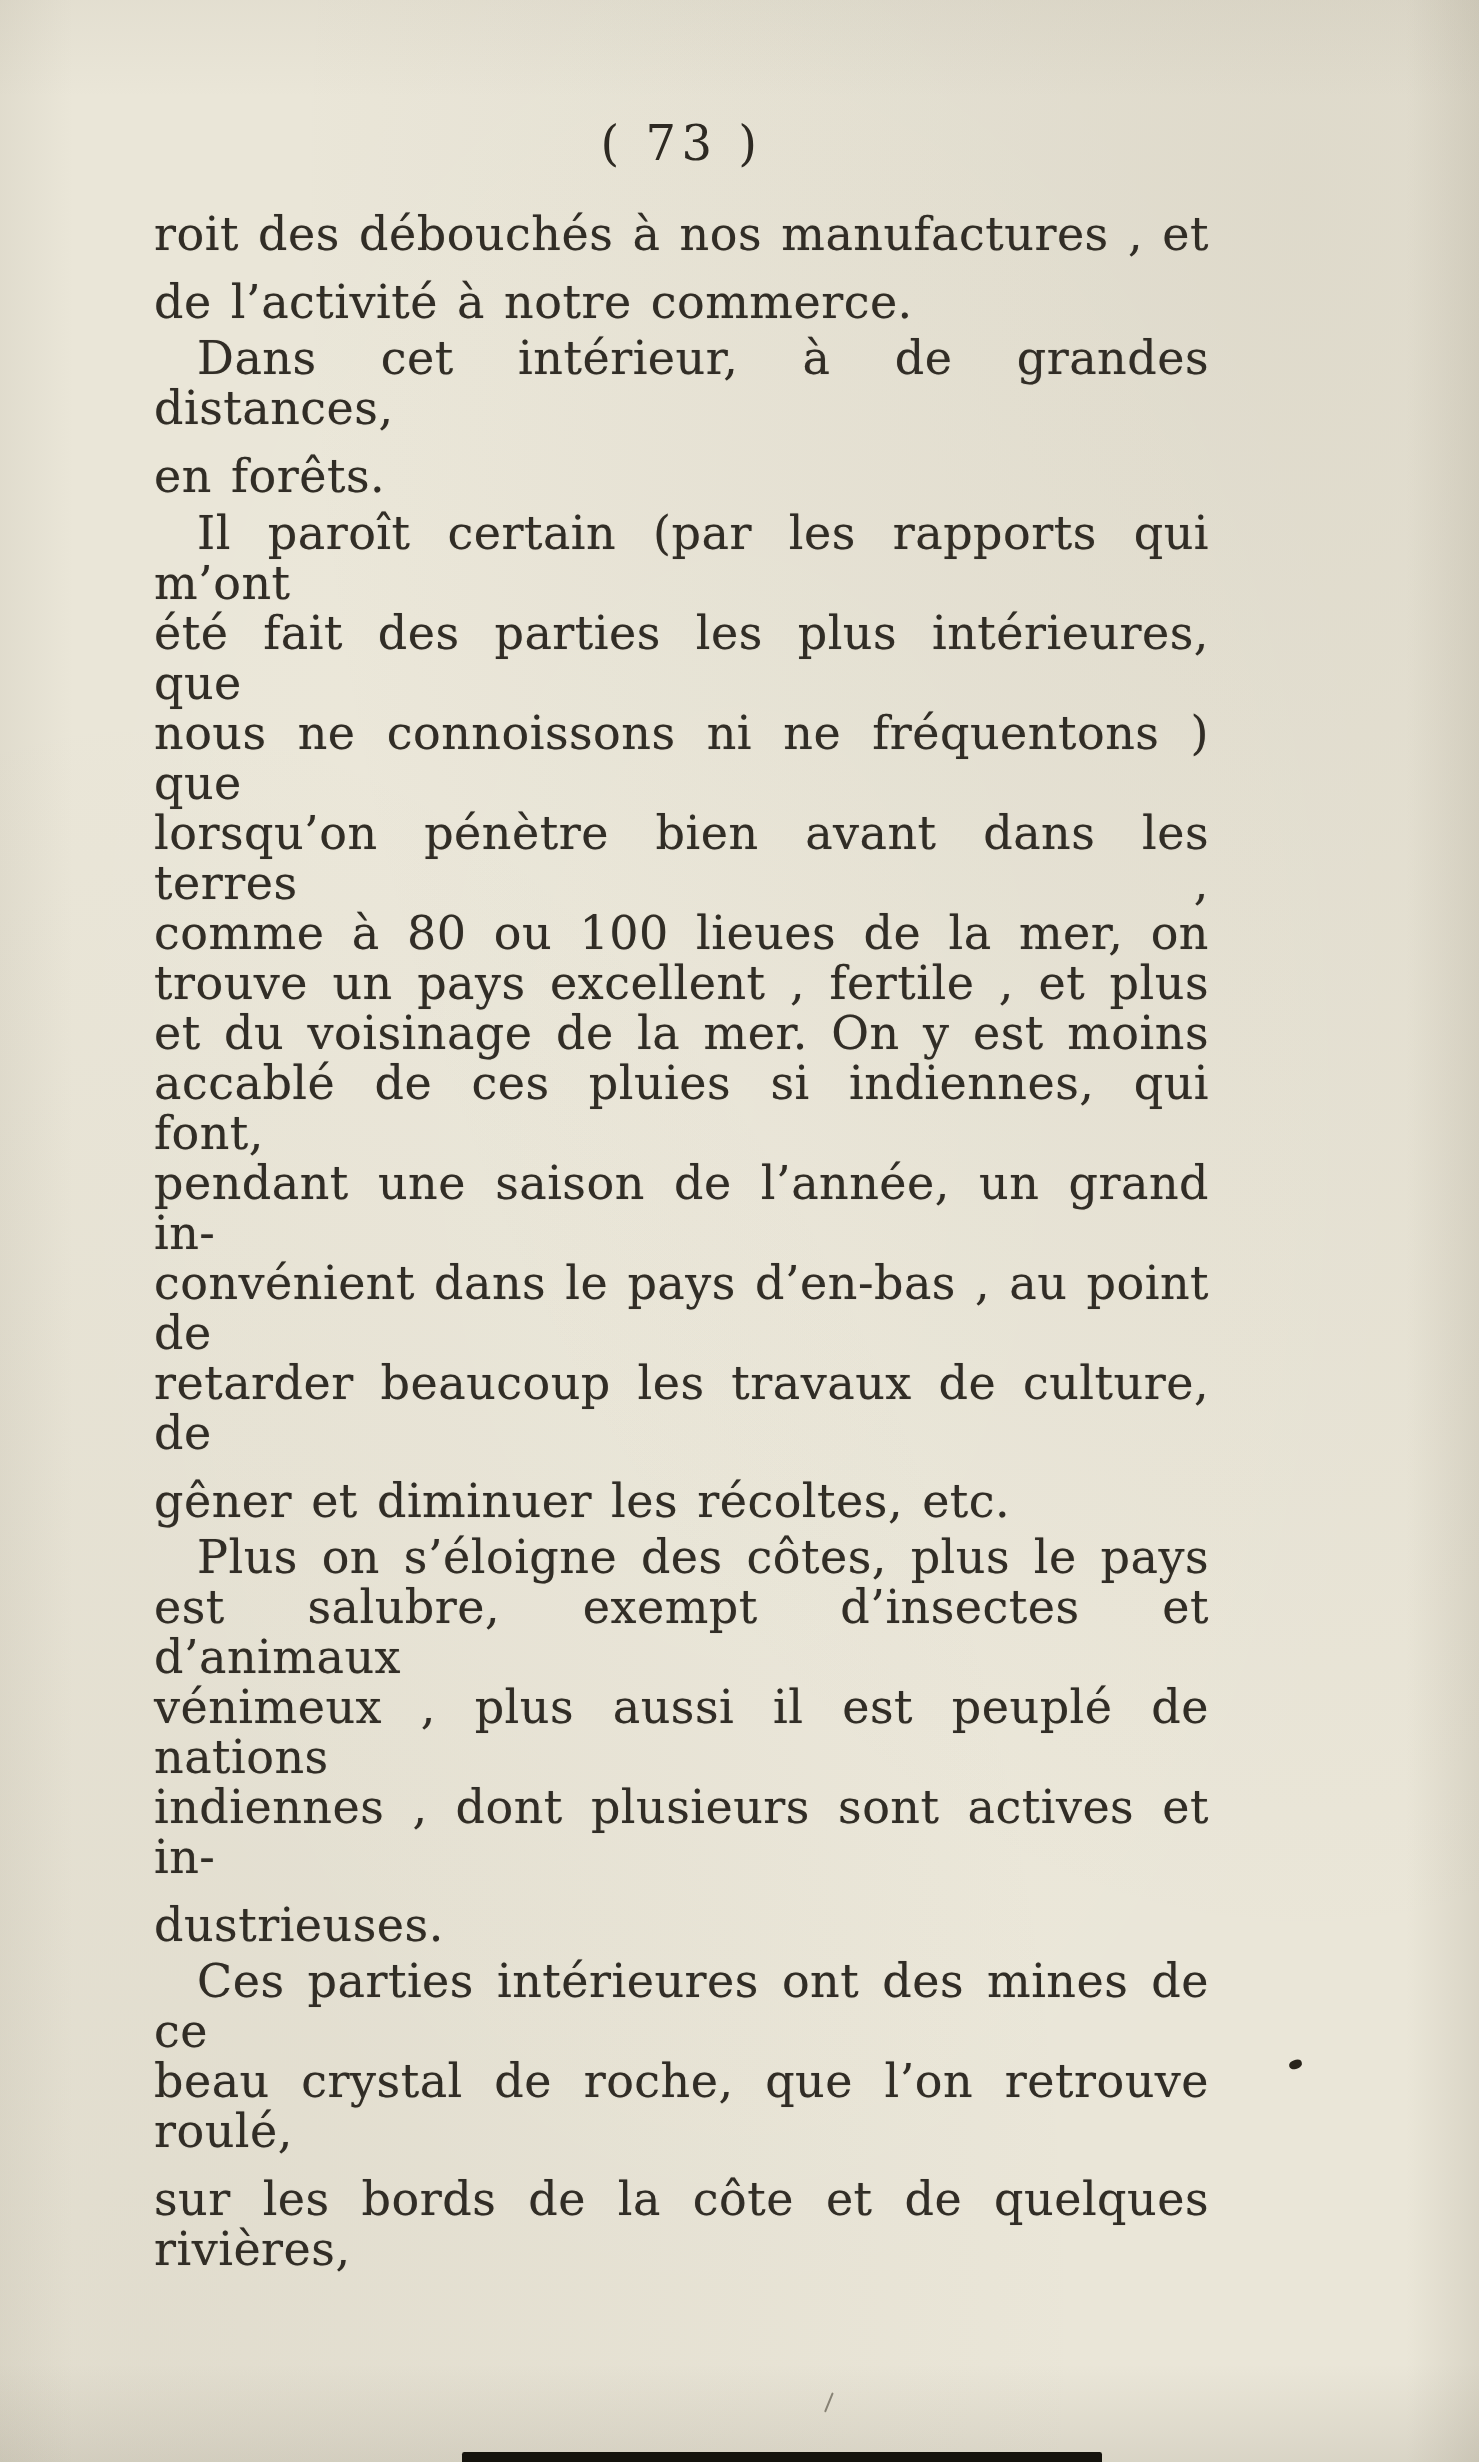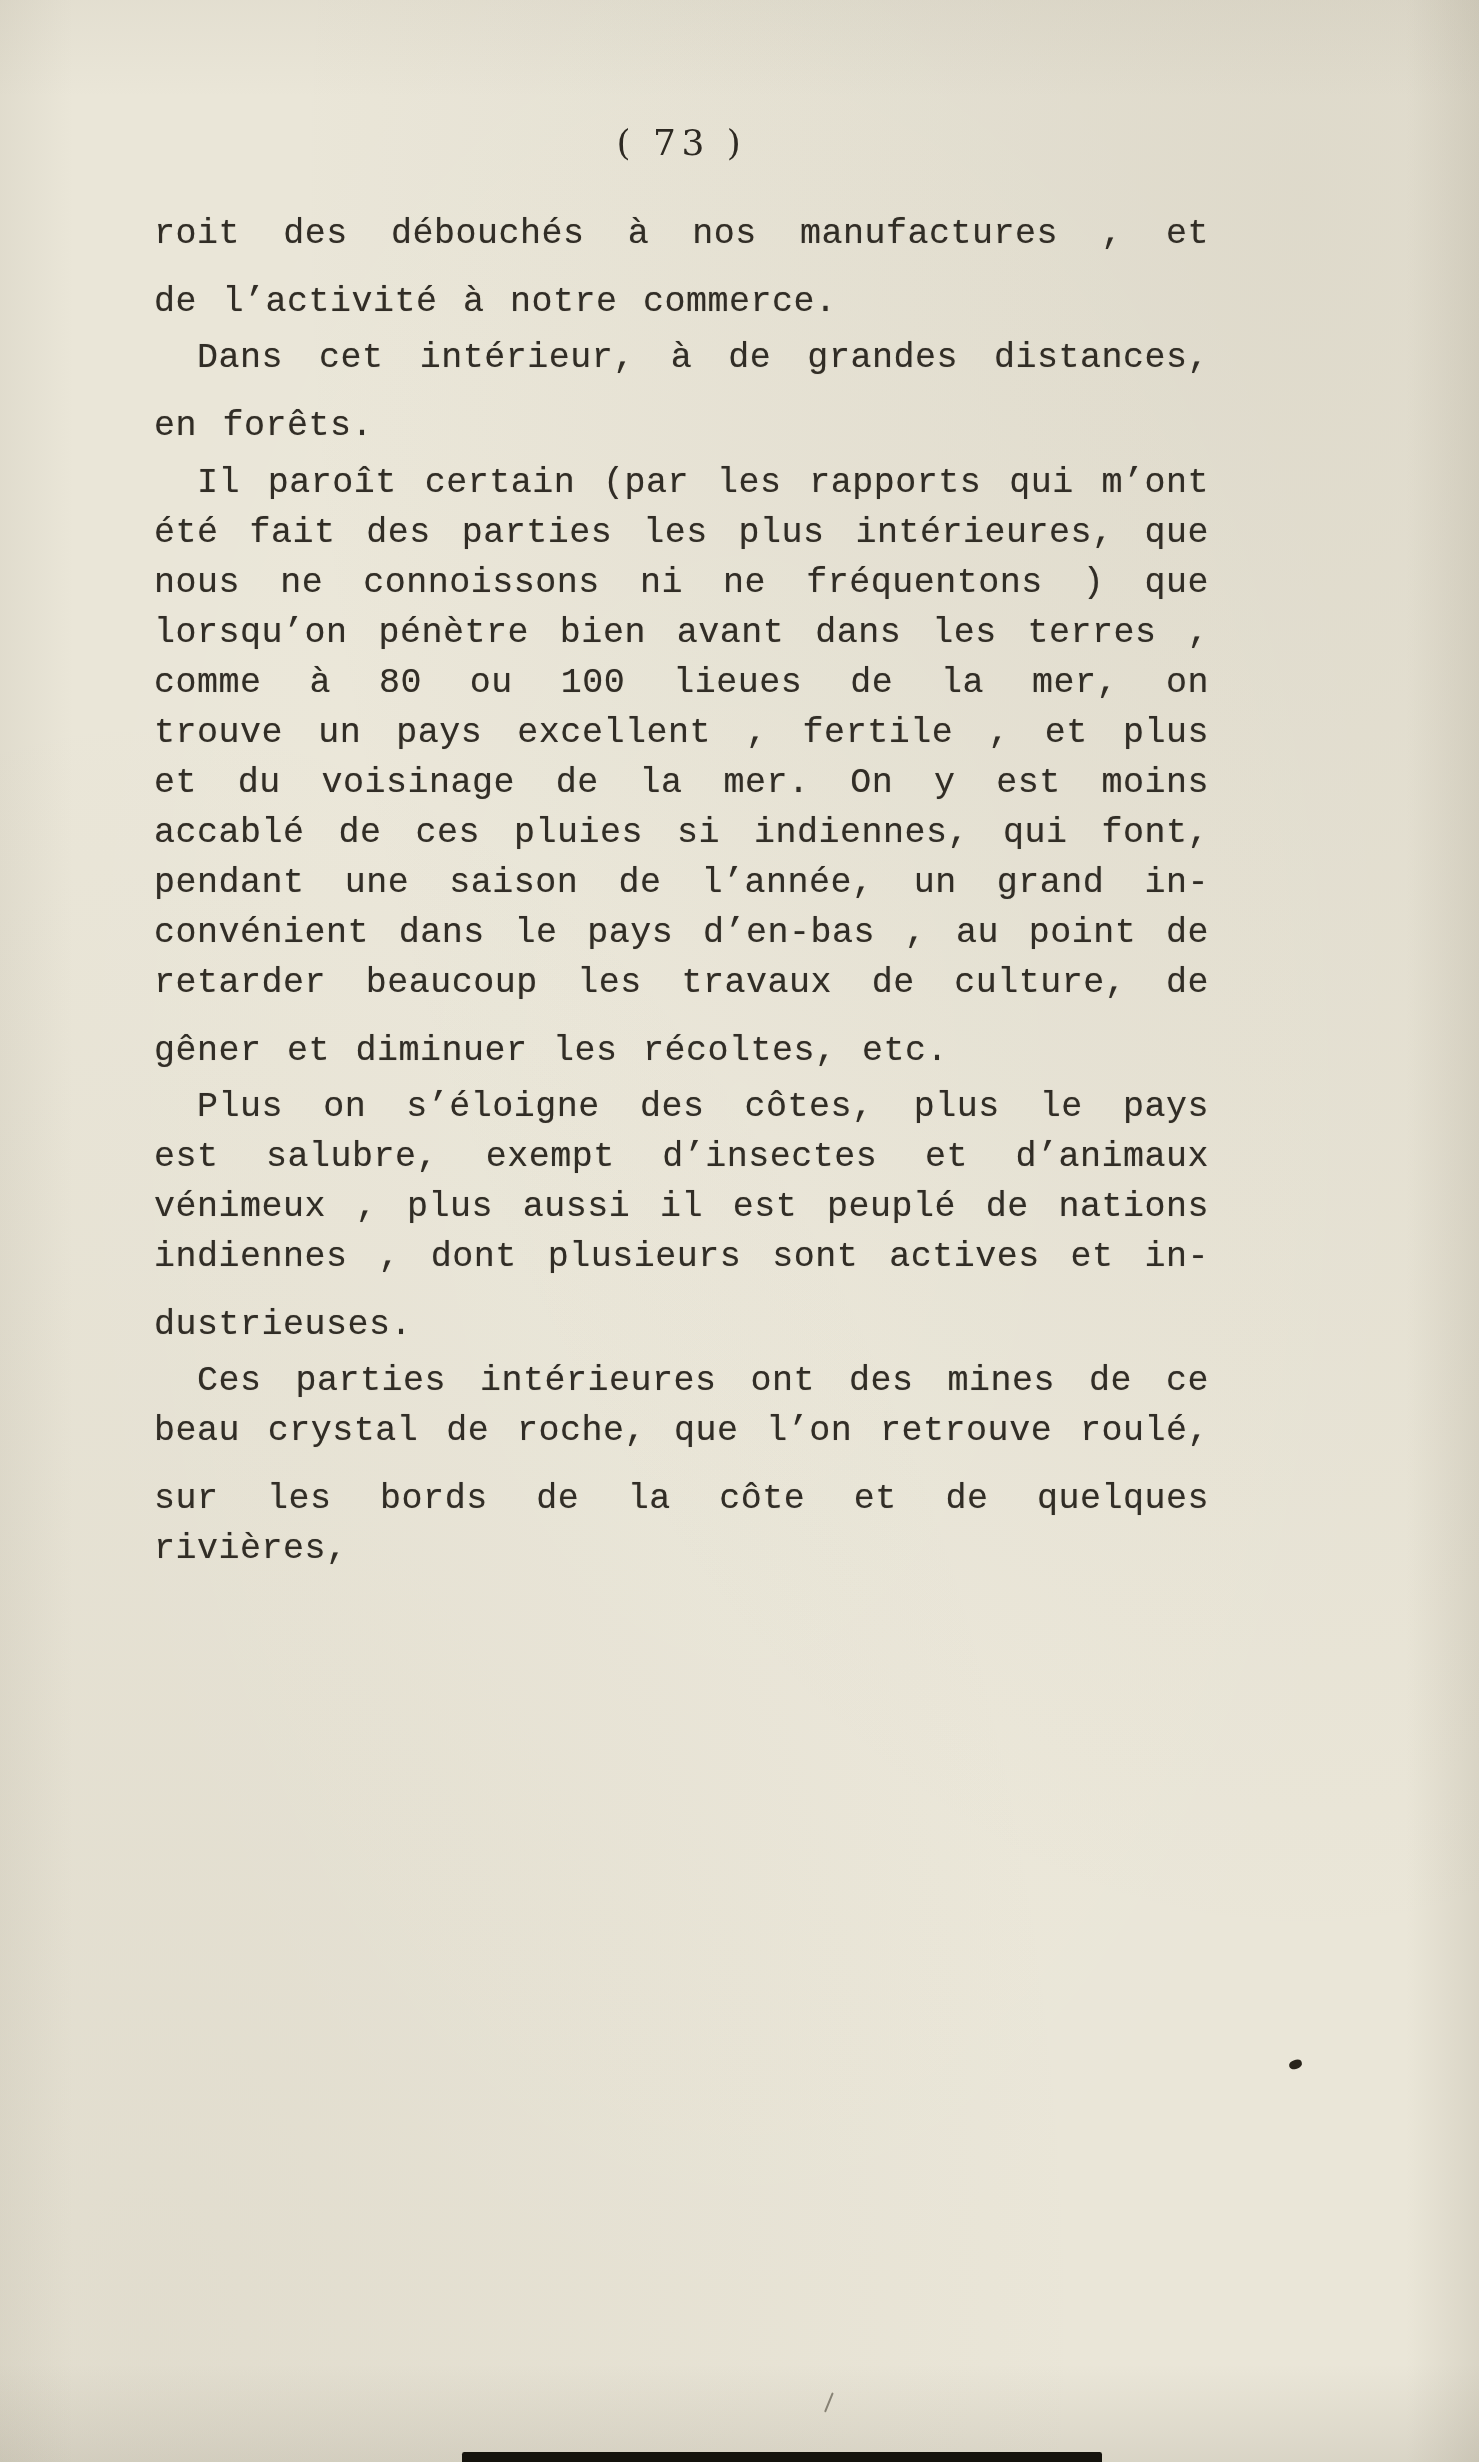--- a/index.html
+++ b/index.html
@@ -27,38 +27,37 @@
     pointer-events: none;
   }
   .page-inner {
     position: absolute;
     left: 154px;
     top: 118px;
     width: 1055px;
   }
   .page-number {
     text-align: center;
-    font-size: 36px;
+    font-size: 48px;
     line-height: 50px;
     letter-spacing: 5.5px;
     margin-bottom: 41px;
     color: #2e2a23;
   }
   .paragraph {
     margin: 0 0 6.3px 0;
   }
   .line {
-    font-size: 35px;
+    font-size: 46px;
     line-height: 50px;
     text-align: justify;
     text-align-last: justify;
     word-spacing: 4px;
     letter-spacing: 0.5px;
     text-shadow: 0 0 0.8px rgba(52,46,36,0.45);
-    font-family: Liberation Mono, monospace;
   }
   .line.last {
     text-align-last: left;
     margin-top: 18px;
   }
   .paragraph.indent .line:first-child {
     text-indent: 43px;
   }
   .ink-dot {
     position: absolute;

